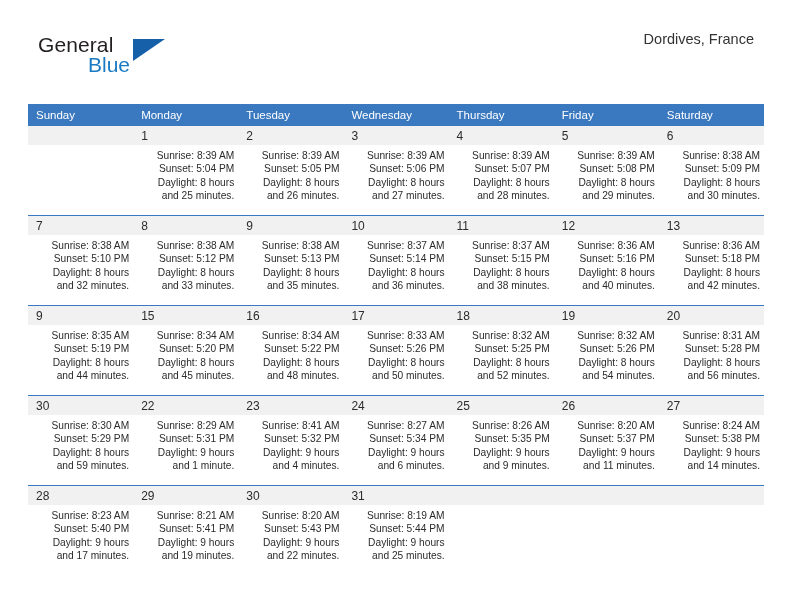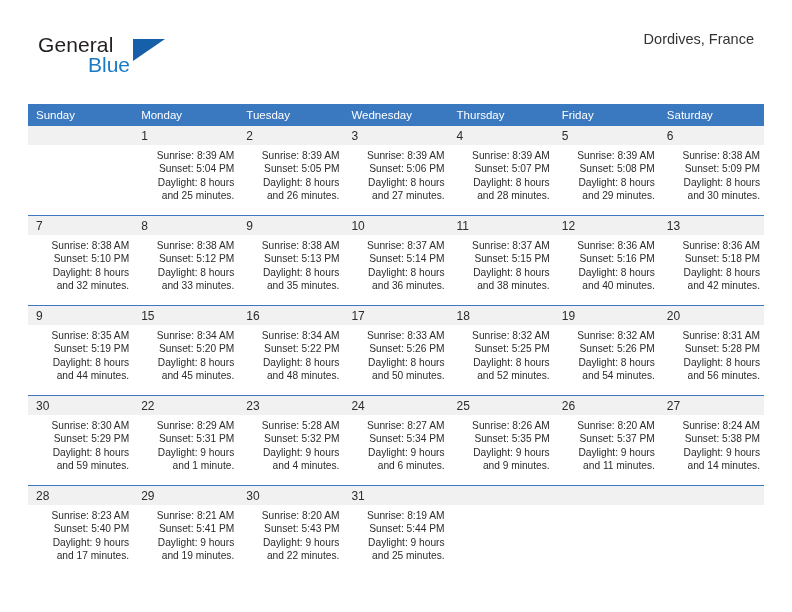--- a/index.html
+++ b/index.html
@@ -439,21 +439,21 @@
                 <div>Sunset: 5:31 PM</div>
                 <div>Daylight: 9 hours</div>
                 <div>and 1 minute.</div>
               </div>
             </div>
           </td>
         <td>
             <div class="cell-inner">
               <div class="daynum-band">23</div>
               <div class="details">
-                <div>Sunrise: 5:28 AM</div>
+                <div>Sunrise: 8:41 AM</div>
                 <div>Sunset: 5:32 PM</div>
                 <div>Daylight: 9 hours</div>
                 <div>and 4 minutes.</div>
               </div>
             </div>
           </td>
         <td>
             <div class="cell-inner">
               <div class="daynum-band">24</div>
               <div class="details">

